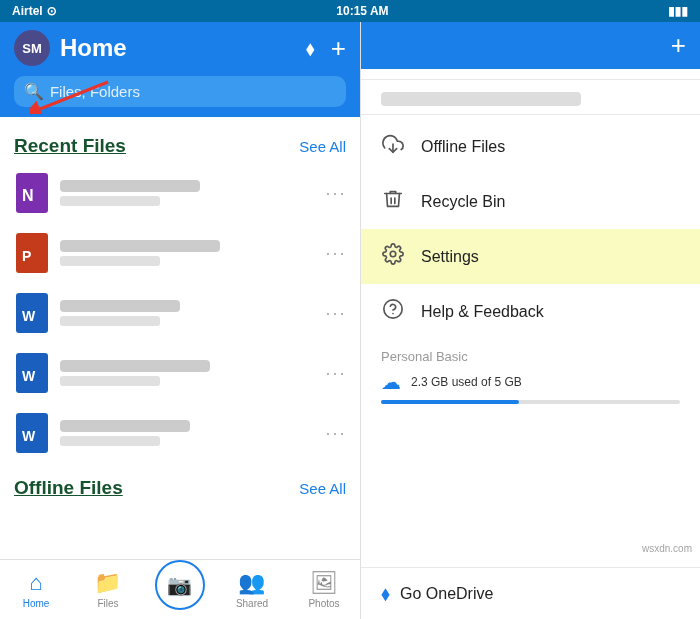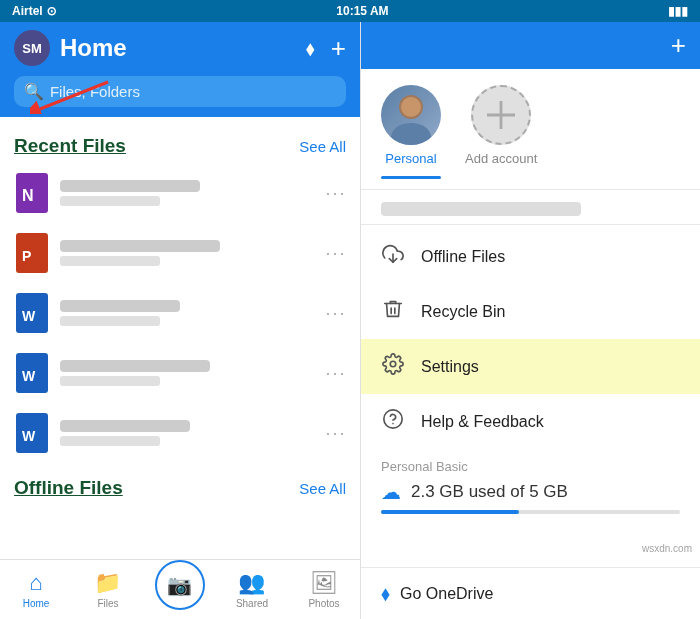--- a/index.html
+++ b/index.html
@@ -226,21 +226,21 @@
     .storage-section {
       padding: 10px 20px;
     }
     .storage-title {
       font-size: 13px; color: #999; margin-bottom: 6px;
     }
     .storage-row {
       display: flex; align-items: center; gap: 10px;
     }
     .cloud-icon { font-size: 20px; color: #1a7fe8; }
-    .storage-text { font-size: 17px; color: #333; }
+    .storage-text { font-size: 12px; color: #333; }
     .storage-bar-bg {
       width: 100%; height: 4px; background: #e0e0e0; border-radius: 2px;
       margin-top: 6px;
     }
     .storage-bar-fill {
       width: 46%; height: 4px; background: #1a7fe8; border-radius: 2px;
     }
 
     
     .go-premium {
@@ -421,43 +421,20 @@
       </div>
     </div>
   </div>
 
   <div class="right-panel">
 
     <div class="right-top-bar">
       <span class="right-plus">+</span>
     </div>
 
-    <div class="accounts-section">
-      <div class="account-item">
-        <div class="account-avatar account-avatar-personal">
-
-          <svg width="60" height="60" viewBox="0 0 60 60">
-            <circle cx="30" cy="22" r="12" fill="#a0785a"></circle>
-            <ellipse cx="30" cy="52" rx="20" ry="14" fill="#5b7fa6"></ellipse>
-            <circle cx="30" cy="22" r="10" fill="#c8956a"></circle>
-          </svg>
-        </div>
-        <span class="account-label">Personal</span>
-        <div class="account-underline"></div>
-      </div>
-      <div class="account-item">
-        <div class="account-avatar account-avatar-add">
-          <svg width="60" height="60" viewBox="0 0 60 60">
-            <line x1="30" y1="15" x2="30" y2="45" stroke="#aaa" stroke-width="3"></line>
-            <line x1="15" y1="30" x2="45" y2="30" stroke="#aaa" stroke-width="3"></line>
-          </svg>
-        </div>
-        <span class="account-label account-label-add">Add account</span>
-      </div>
-    </div>
 
     <hr class="section-divider" style="margin-top:10px;">
 
     <div class="email-row">
       <div class="email-blur"></div>
     </div>
 
     <hr class="section-divider">
 
     <div class="menu-item">

